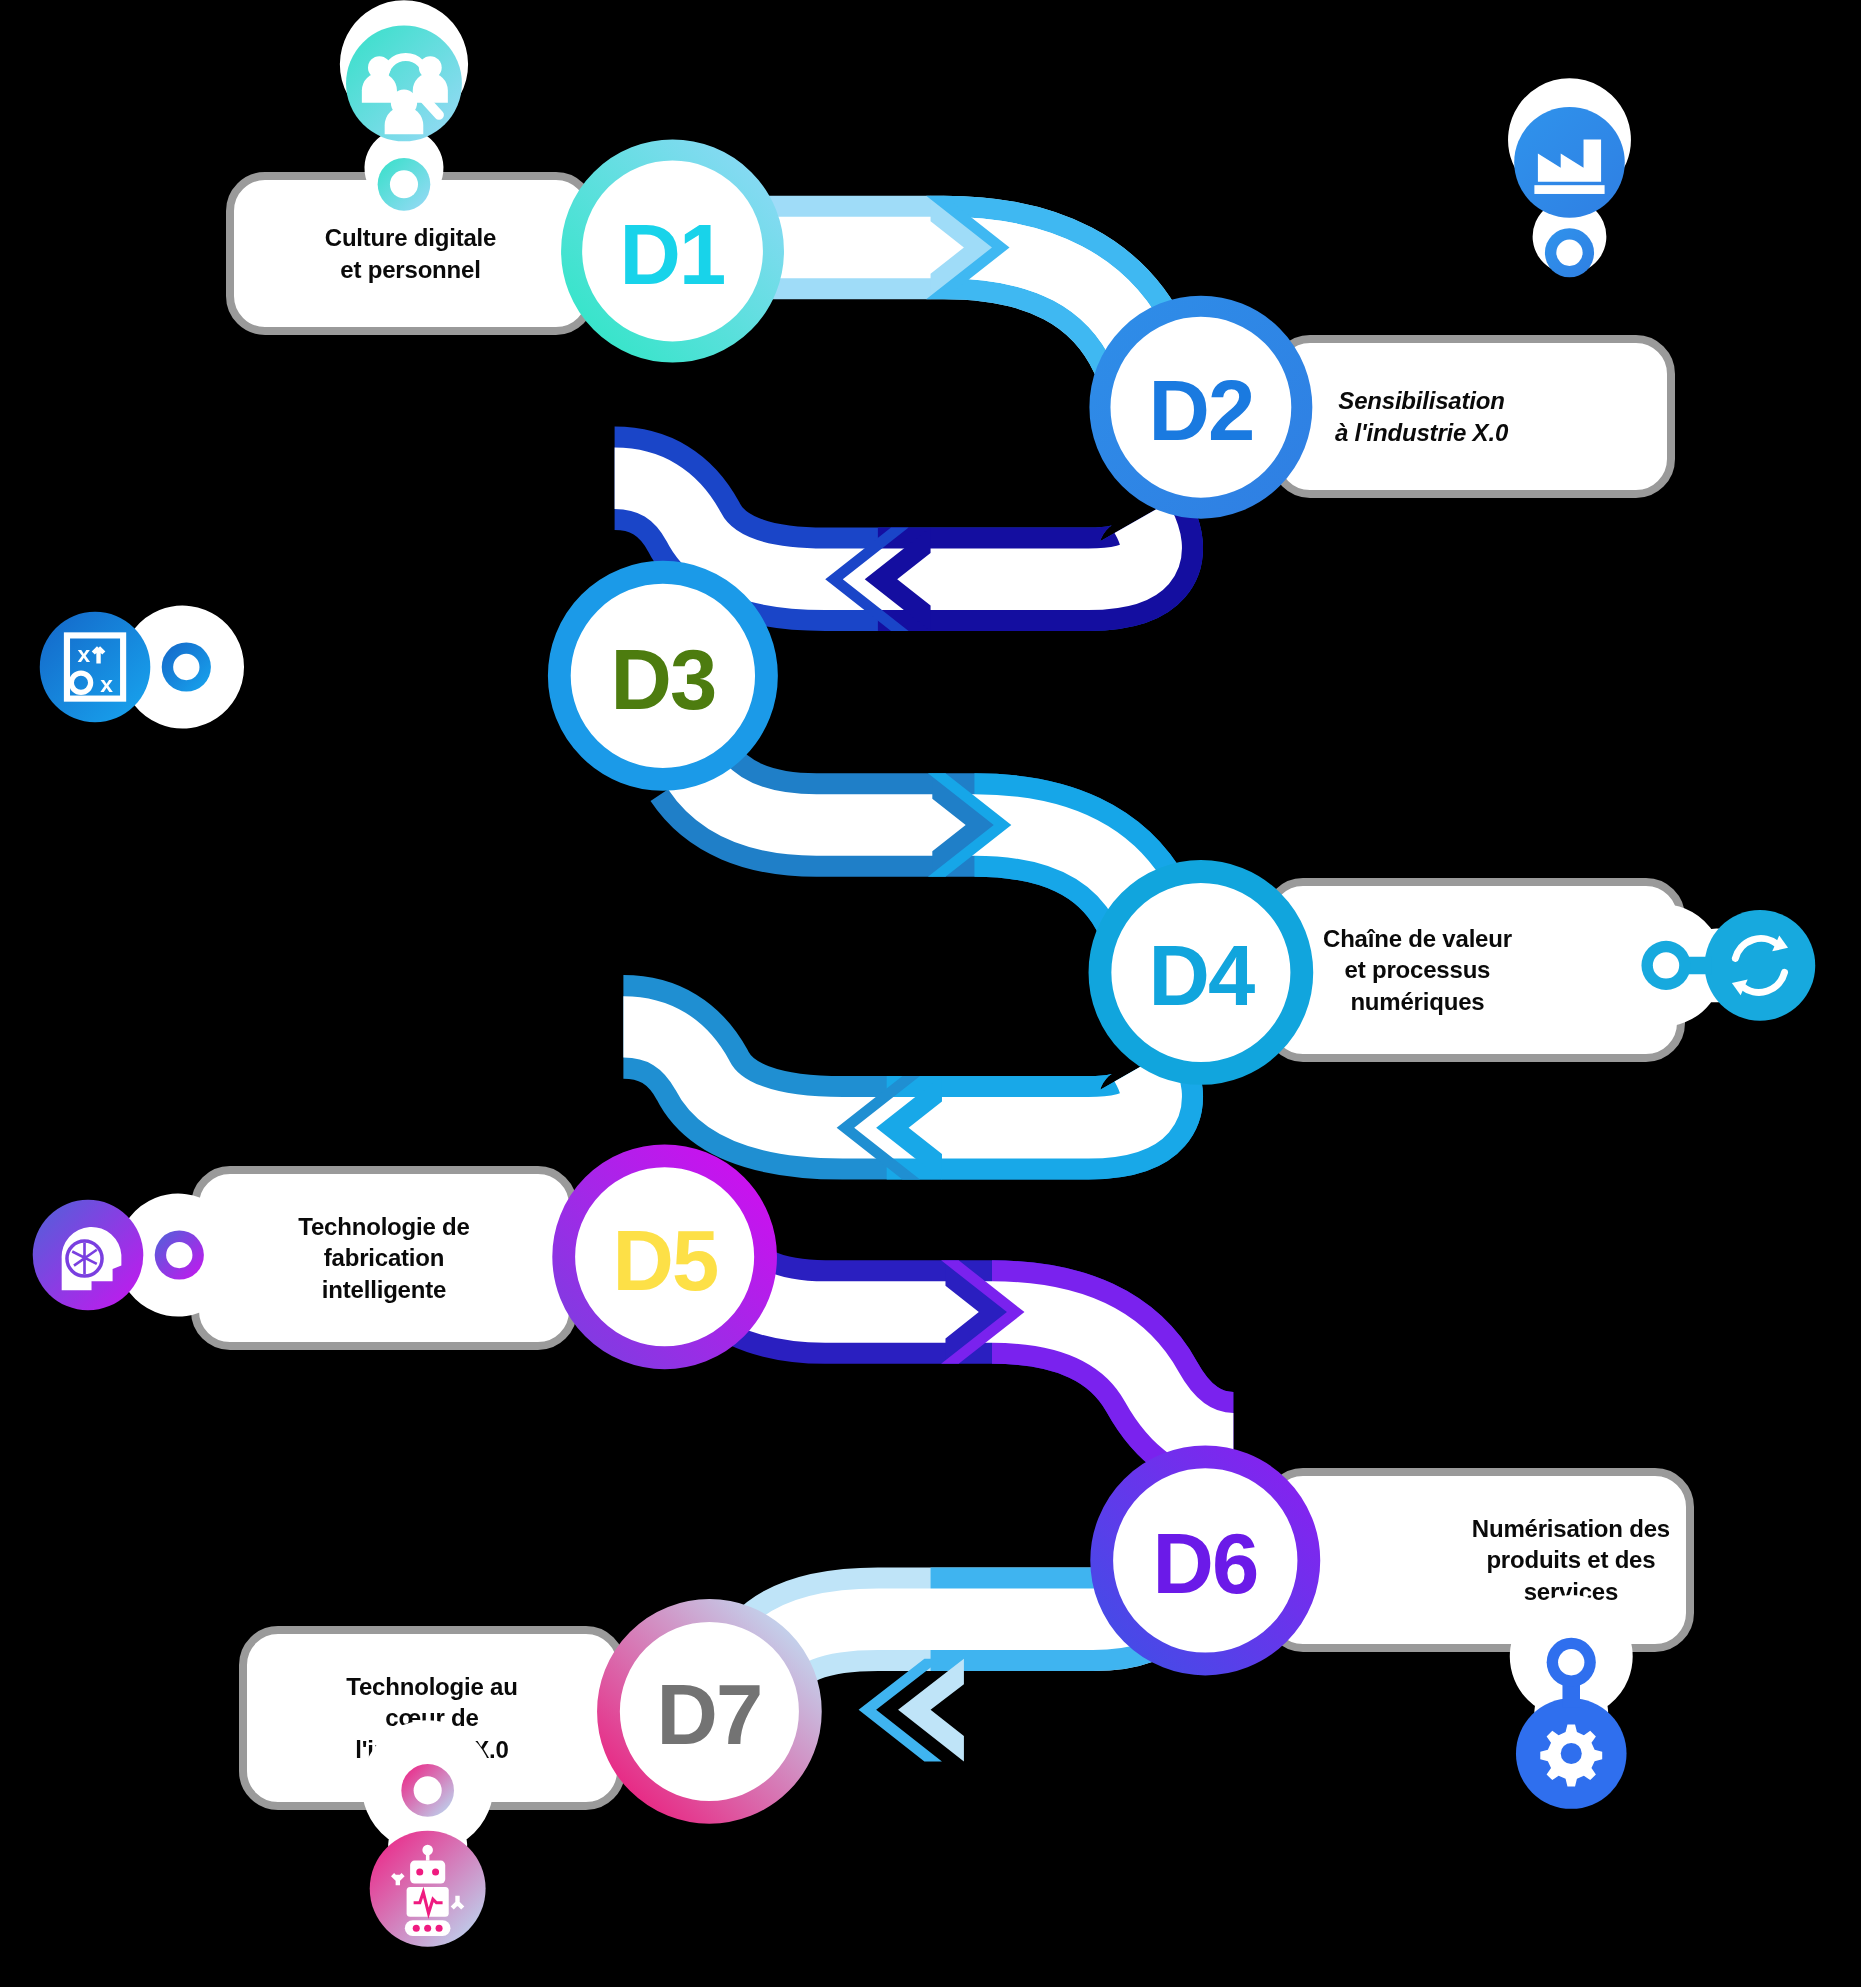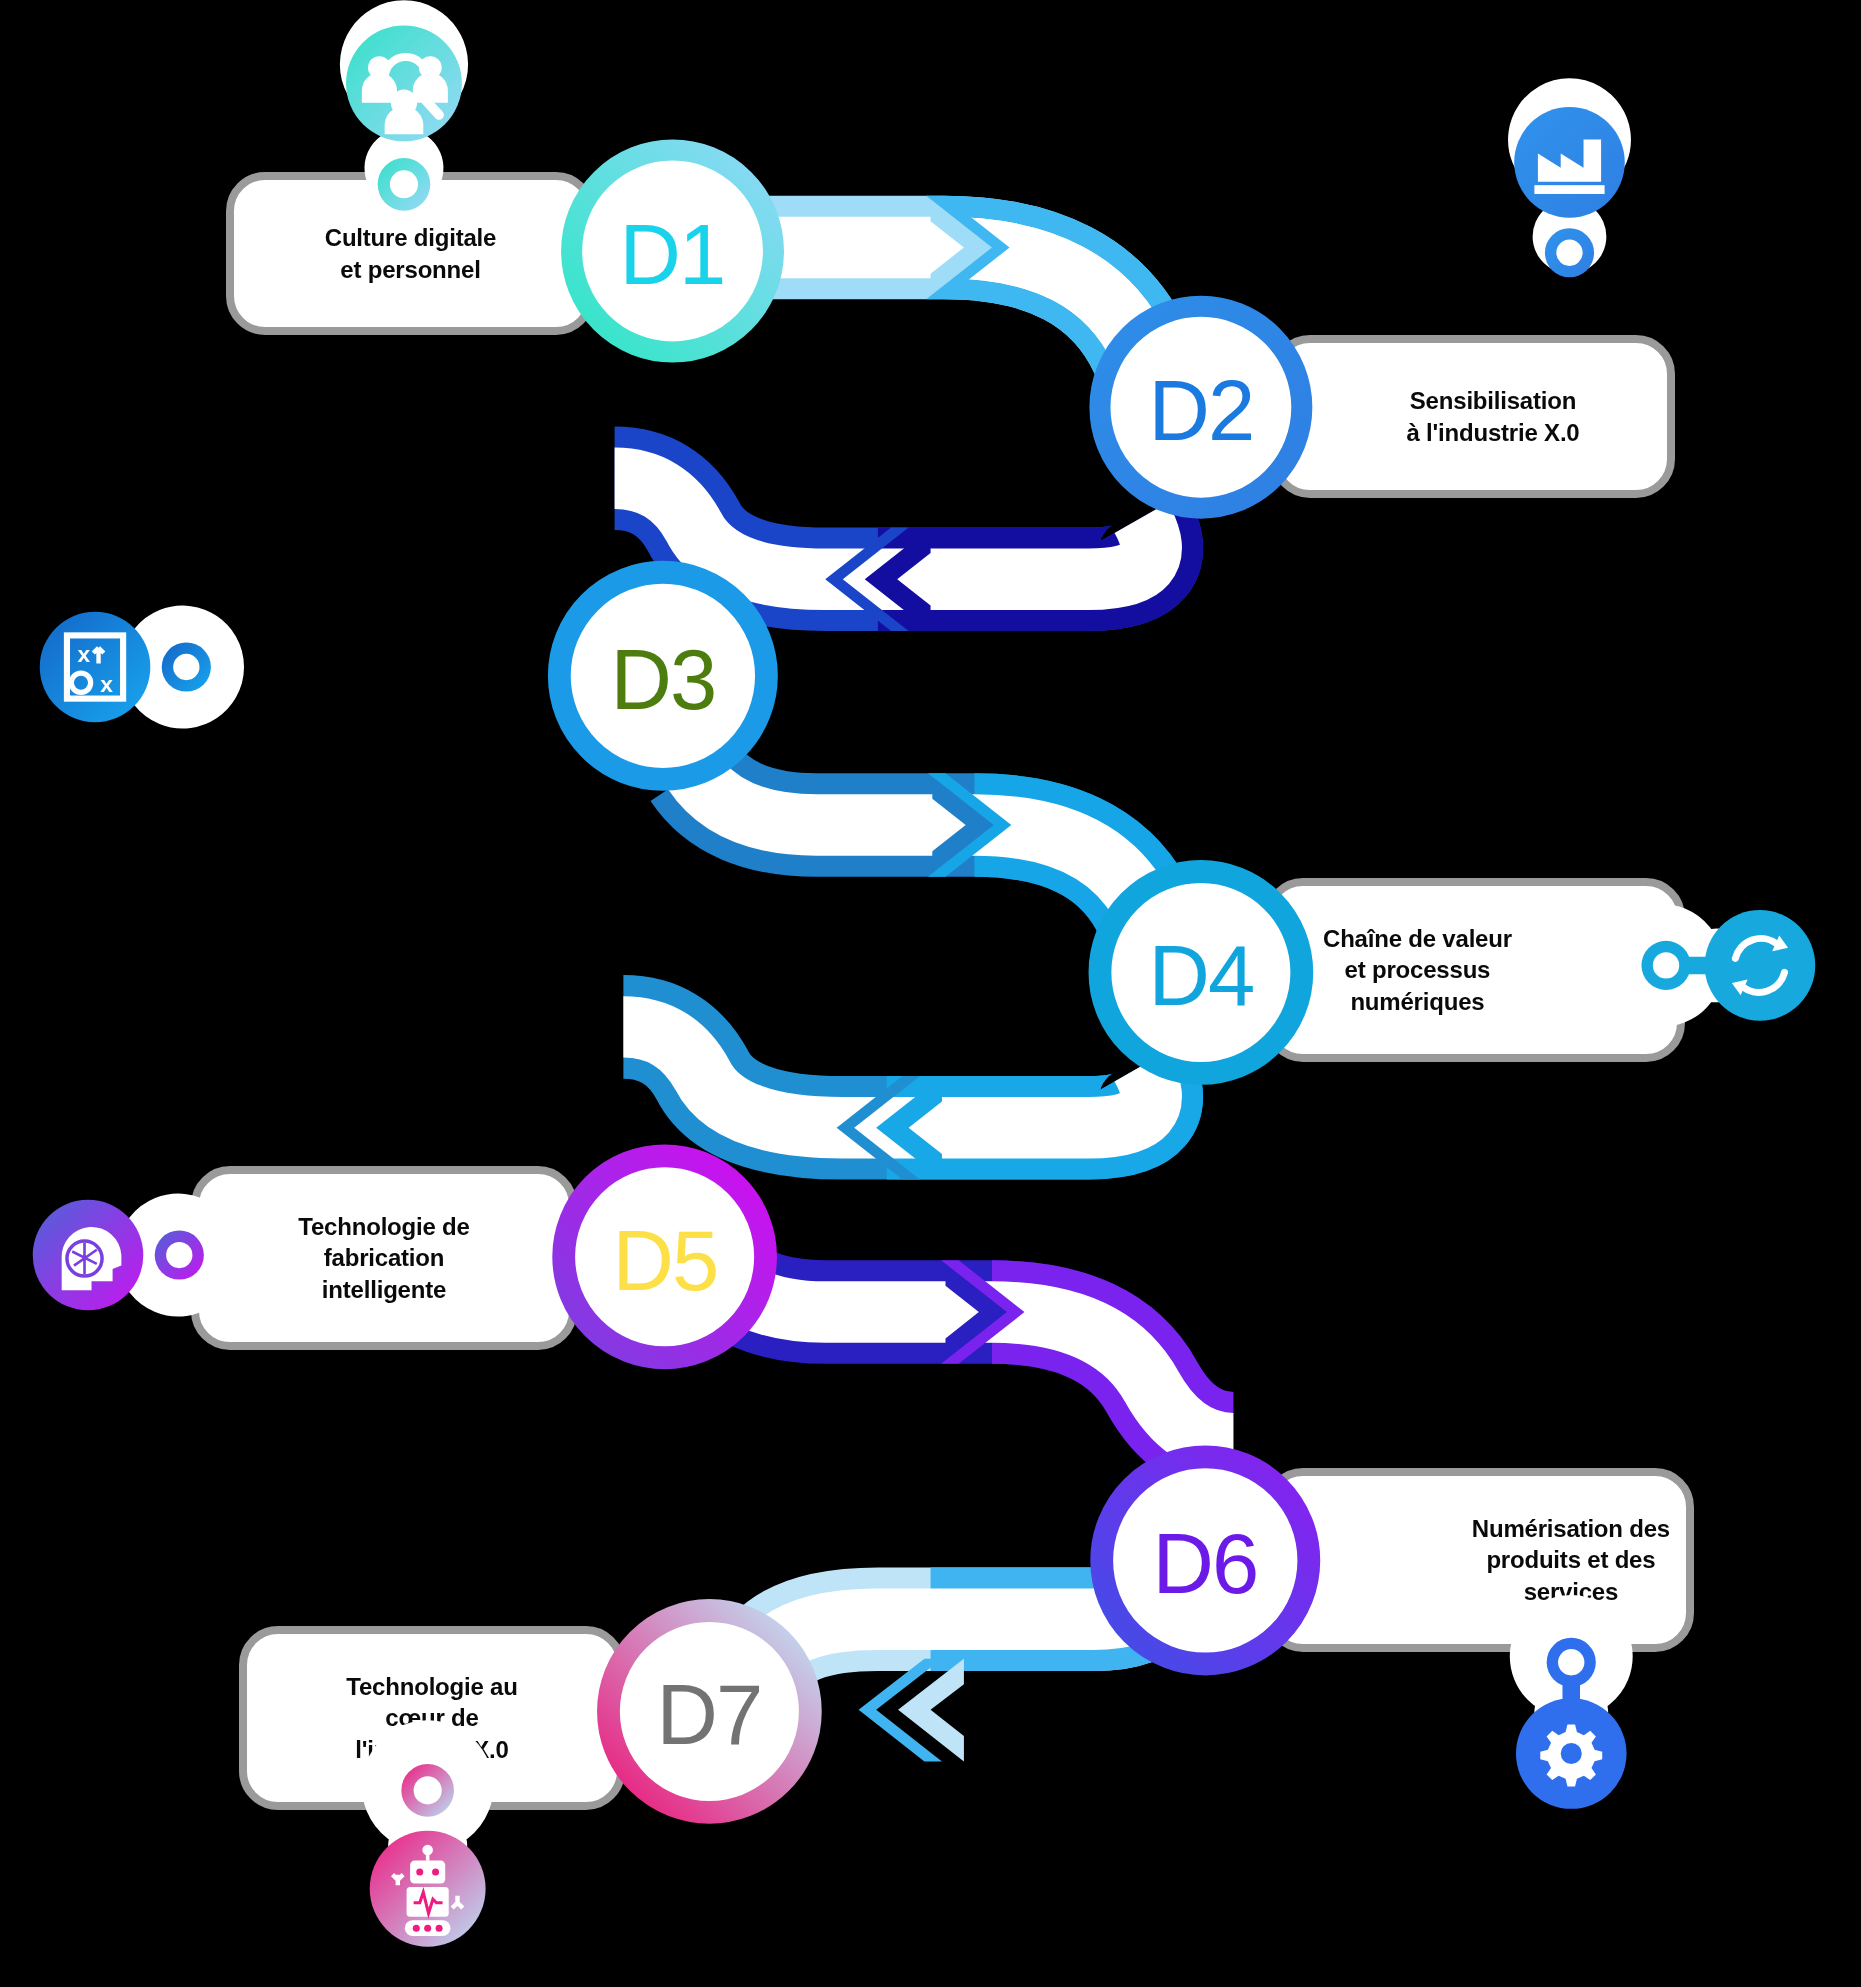--- a/index.html
+++ b/index.html
@@ -15,21 +15,21 @@
   .plate{position:absolute;box-sizing:border-box;background:#fff;
          border-radius:39px;border:8px solid #9a9a9a;
          box-shadow:0 8.8px 16px rgba(0,0,0,.55);
          display:flex;align-items:center;justify-content:center;}
   .plate .txt{color:#0a0a0a;font-weight:700;font-size:24px;line-height:1.30;
               text-align:center;letter-spacing:-0.2px;padding:0 16px;white-space:pre-line;}
 
   
   .numwrap{position:absolute;display:flex;align-items:center;justify-content:center;
            z-index:4;pointer-events:none;}
-  .num{font-weight:400;font-size:85px;line-height:1;letter-spacing:-1.8px;margin-top:6px;}
+  .num{font-weight:700;font-size:85px;line-height:1;letter-spacing:-1.8px;margin-top:6px;}
 </style>
 </head>
 <body>
 
 <div id="stage">
 
   <svg class="layer" id="ribbons" viewBox="0 0 2121 2264">
     <defs>
       
     </defs>
@@ -88,21 +88,21 @@
     </g>
   </svg>
 
   <div class="lbl-layer">
 
     <div class="plate" style="left:226px;top:172px;width:369px;height:163px;">
       <span class="txt">Culture digitale
 et personnel</span>
     </div>
 
-    <div class="plate" style="left:1271px;top:335px;width:404px;height:163px;justify-content:center;padding-left:40px;">
+    <div class="plate" style="left:1271px;top:335px;width:404px;height:163px;justify-content:flex-start;padding-left:40px;font-style:italic;">
       <span class="txt">Sensibilisation
 à l'industrie X.0</span>
     </div>
 
 
     <div class="plate" style="left:191px;top:1166px;width:386px;height:184px;">
       <span class="txt">Technologie de
 fabrication
 intelligente</span>
     </div>

